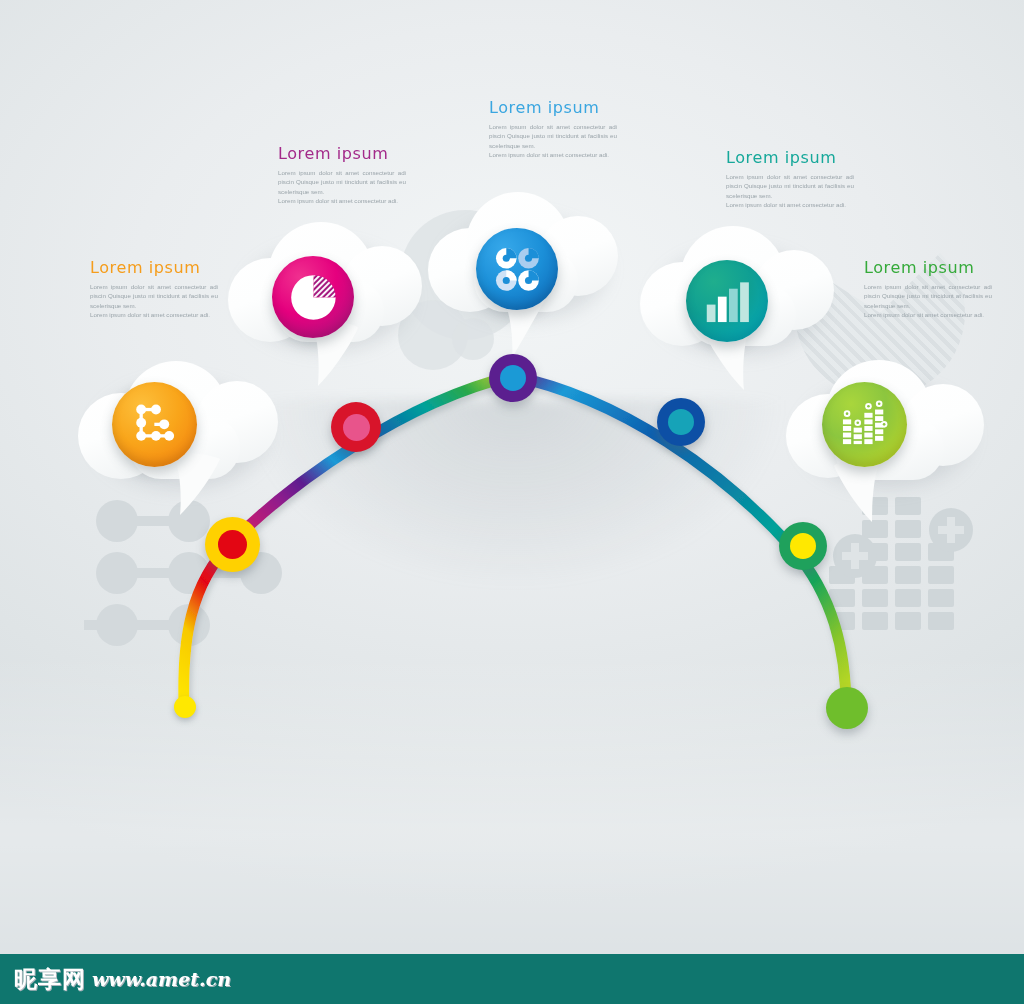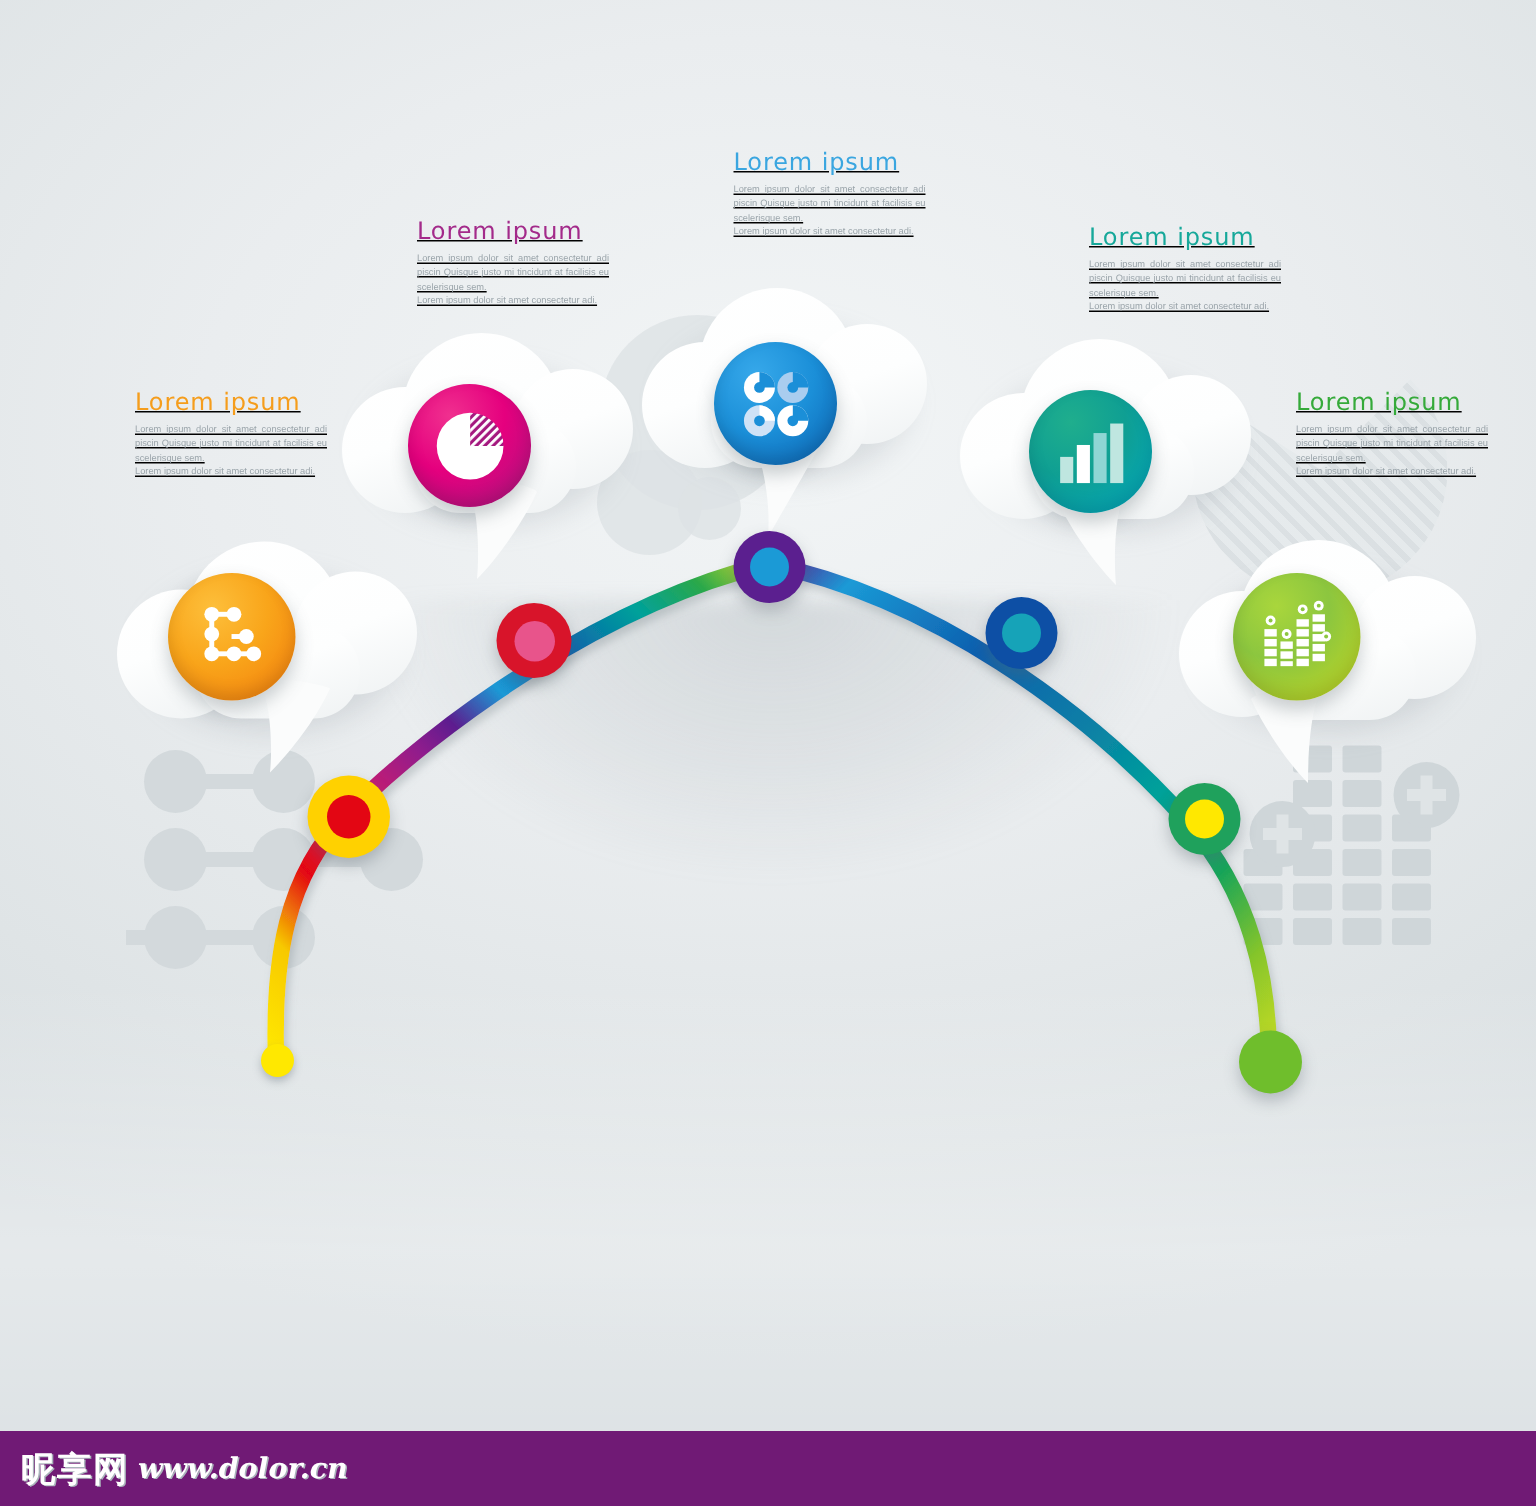--- a/index.html
+++ b/index.html
@@ -65,39 +65,39 @@
 
   
   .disc {
     position:absolute; border-radius:50%;
     display:flex; align-items:center; justify-content:center;
     box-shadow:0 6px 12px rgba(80,92,100,.30), inset 0 -5px 10px rgba(0,0,0,.12);
   }
   .disc .glyph { position:relative; width:62%; height:62%; }
 
   
-  .tblock { position:absolute; width:128px;text-decoration:underline; }
+  .tblock { position:absolute; width:128px; }
   .tblock .head {
     font-size:16px; font-weight:400; letter-spacing:.6px;
     font-family:"DejaVu Sans", sans-serif;
     margin-bottom:5px; white-space:nowrap;
   }
   .tblock .body {
     font-size:6.2px; line-height:9.4px; color:#9aa4aa;
     text-align:justify; font-family:"Liberation Sans", sans-serif;
   }
   .tblock .body p { margin:0; }
 
   
   #arc { position:absolute; left:0; top:0; width:1024px; height:954px; }
 
   
   #wm {
     position:absolute; left:0; bottom:0; width:1024px; height:50px;
-    background:#701a75;
+    background:#0f766e;
     display:flex; align-items:center;
   }
   #wm .logo {
     margin-left:14px; display:flex; align-items:center; gap:6px;
   }
   #wm .cjk {
     font-family:"DejaVu Sans", sans-serif;
     font-size:23px; font-weight:700; color:#ffffff;
     letter-spacing:1px;
     -webkit-text-stroke:0px;
@@ -434,15 +434,15 @@
       <p>Lorem ipsum dolor sit amet consectetur adi piscin Quisque justo mi tincidunt at facilisis eu scelerisque sem.</p>
       <p>Lorem ipsum dolor sit amet consectetur adi.</p>
     </div>
   </div>
 
 </div>
 
 <div id="wm">
   <div class="logo">
     <span class="cjk">昵享网</span>
-    <span class="url">www.dolor.cn</span>
+    <span class="url">www.amet.cn</span>
   </div>
 </div>
 
 </body></html>

